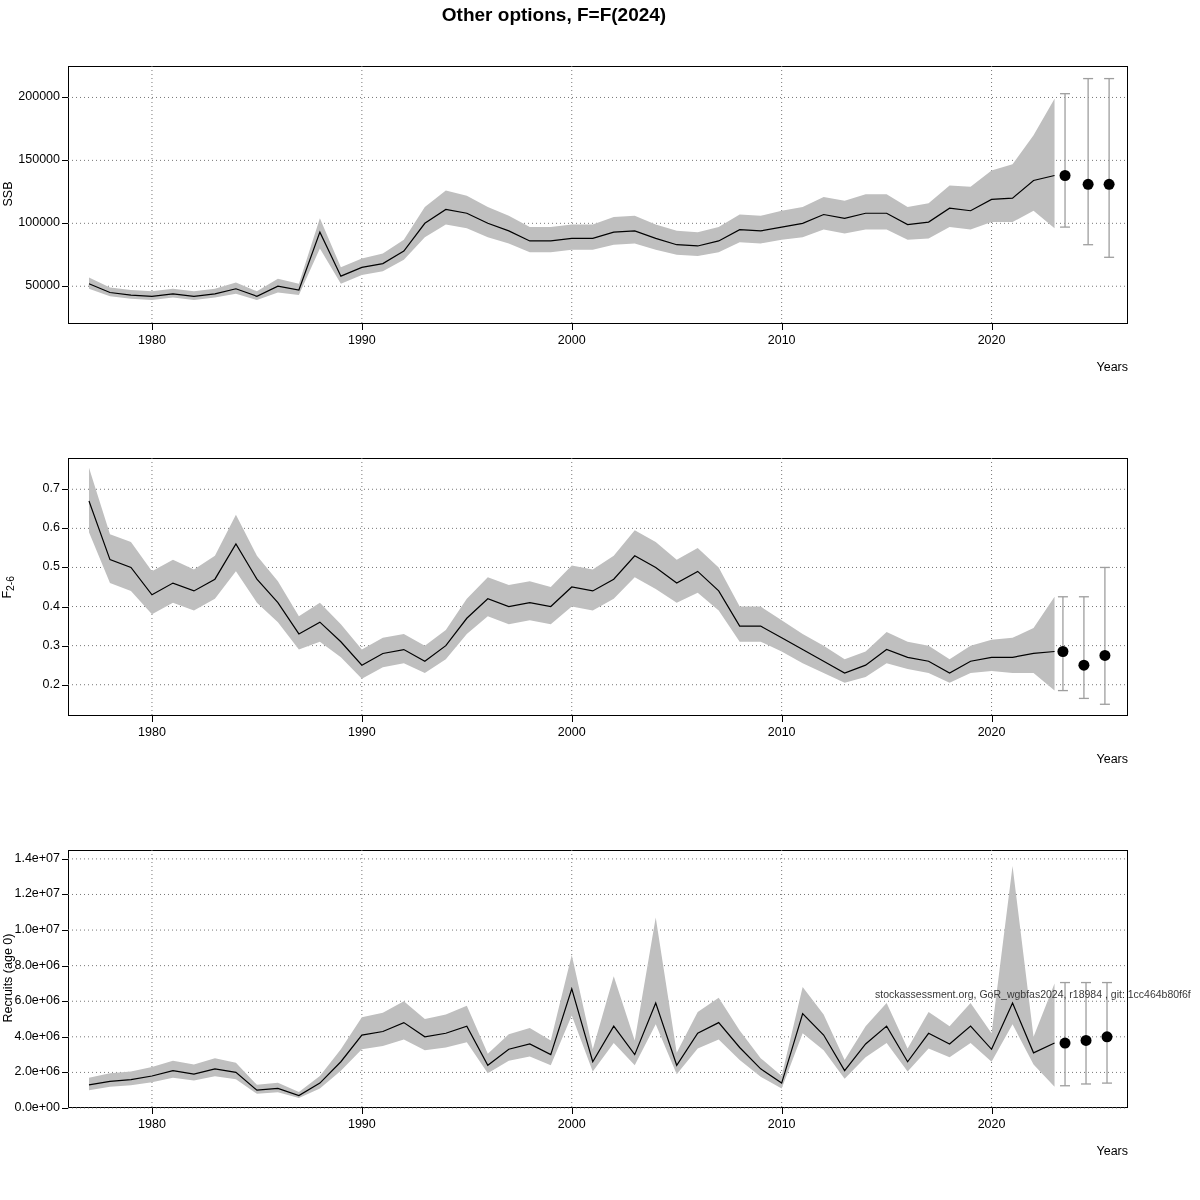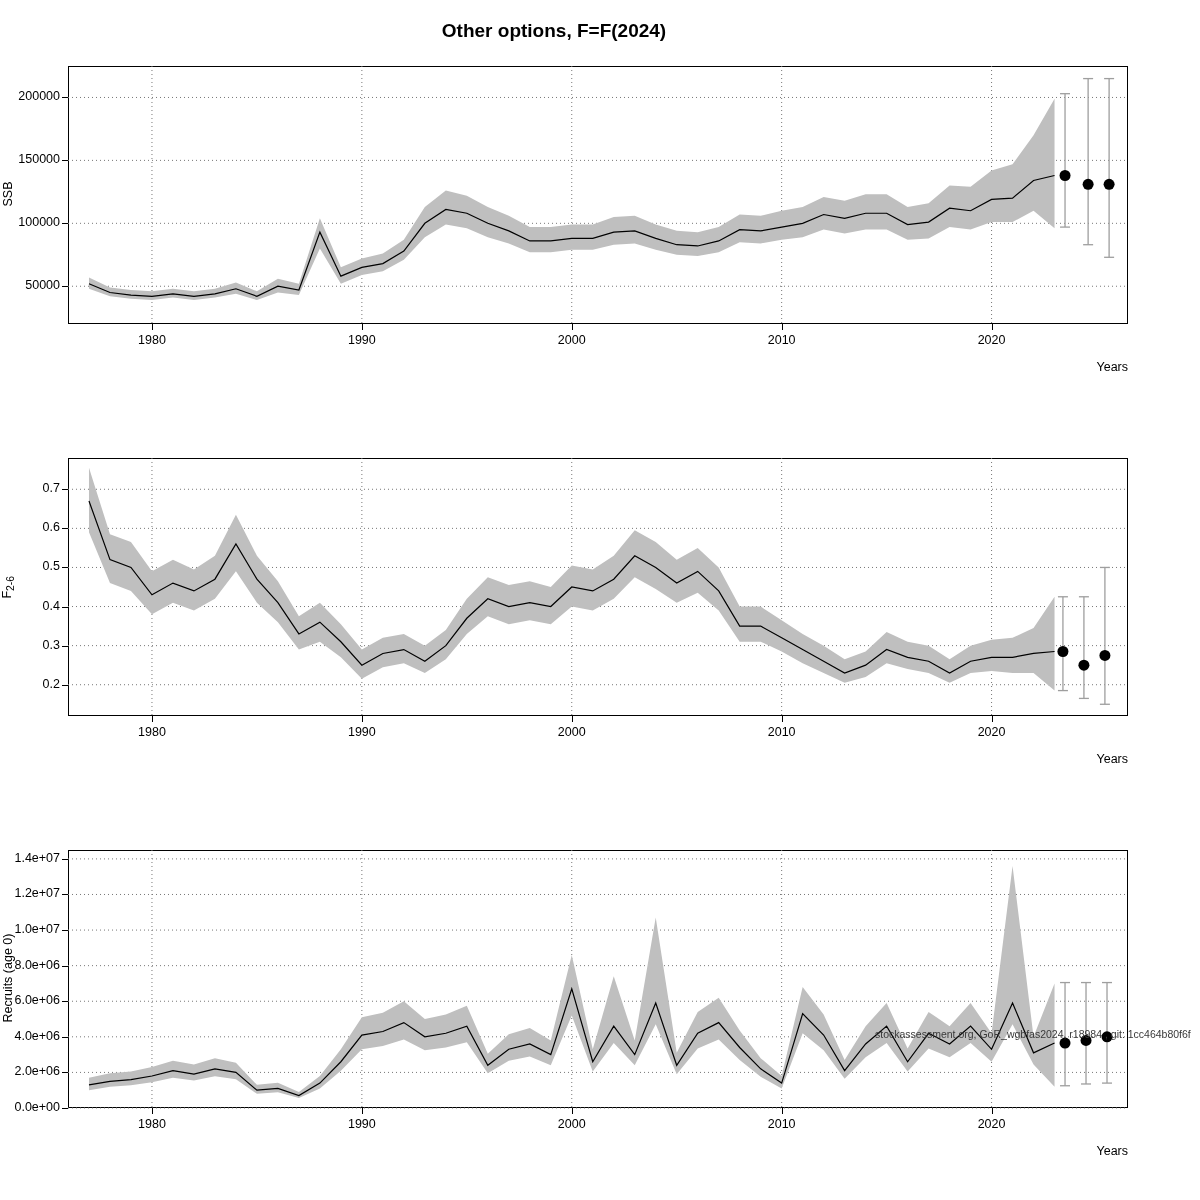--- a/index.html
+++ b/index.html
@@ -5,21 +5,21 @@
   html,body{margin:0;padding:0;}
   body{
     width:1200px;height:1200px;
     background:#ffffff;
     font-family:"Liberation Sans", sans-serif;
     color:#000;
     position:relative;
     overflow:hidden;
   }
   .page-title{
-    position:absolute;top:20px;left:0;width:1108px;text-align:center;
+    position:absolute;top:4px;left:0;width:1108px;text-align:center;
     font-size:19px;font-weight:bold;
   }
   .panel{position:absolute;left:0;width:1200px;}
   #panel-ssb{top:48px;height:340px;}
   #panel-f{top:440px;height:340px;}
   #panel-rec{top:832px;height:360px;}
   .frame{
     position:absolute;
     border:1px solid #000;
     box-sizing:border-box;
@@ -208,13 +208,13 @@
     <div class="tickmark-y" style="left: 62px; top: 98.069px; width: 6px;"></div>
     <div class="tick-y" style="left: -24px; width: 84px; top: 90.069px;">1.0e+07</div>
     <div class="tickmark-y" style="left: 62px; top: 62.4828px; width: 6px;"></div>
     <div class="tick-y" style="left: -24px; width: 84px; top: 54.4828px;">1.2e+07</div>
     <div class="tickmark-y" style="left: 62px; top: 26.8966px; width: 6px;"></div>
     <div class="tick-y" style="left: -24px; width: 84px; top: 18.8966px;">1.4e+07</div>
     <div class="axis-label" style="left: 68px; width: 1060px; top: 312px;">Years</div>
     <div class="ylab" style="left: -72px; width: 160px; text-align: center; top: 139px; transform: rotate(-90deg);">Recruits (age 0)</div>
   </div>
 
-<div class="watermark" style="left: 875px; top: 1028px;">stockassessment.org, GoR_wgbfas2024, r18984 , git: 1cc464b80f6f</div>
+<div class="watermark" style="left: 875px; top: 988px;">stockassessment.org, GoR_wgbfas2024, r18984 , git: 1cc464b80f6f</div>
 
 </body></html>

